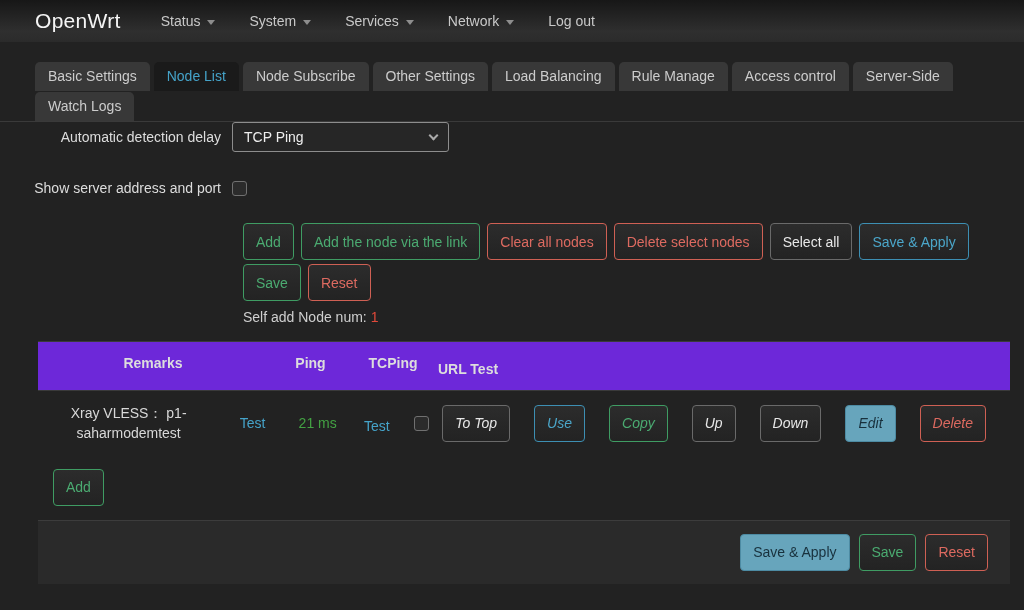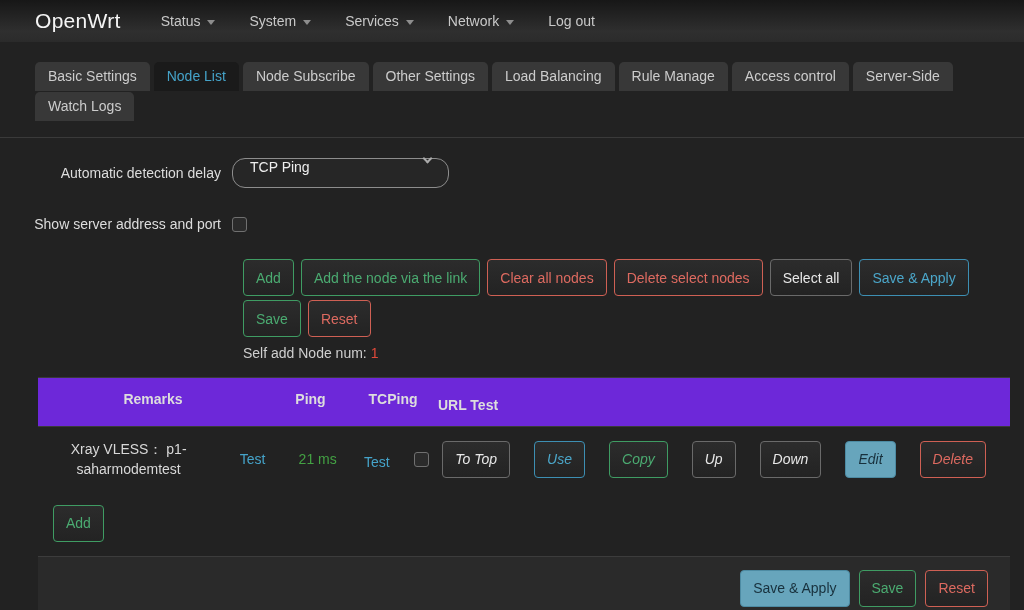--- a/index.html
+++ b/index.html
@@ -28,40 +28,40 @@
     color: #c9c9c9; font-size: 14px; margin-right: 34px;
     display: flex; align-items: center; gap: 7px; cursor: pointer;
   }
   .caret-down {
     width: 0; height: 0;
     border-left: 4px solid transparent; border-right: 4px solid transparent;
     border-top: 5px solid #8d8d8d; margin-top: 2px;
   }
 
   
-  .tabbar { padding: 20px 0 16px 35px; border-bottom: 1px solid #3a3a3a; }
+  .tabbar { padding: 20px 0 0 35px; border-bottom: 1px solid #3a3a3a; }
   .tabrow { display: flex; }
   .tab {
     background: #383838; color: #cccccc; font-size: 14px;
     padding: 6px 13px 7px 13px; border-radius: 5px 5px 0 0;
     margin-right: 4px; cursor: pointer; white-space: nowrap;
   }
   .tab.active { background: #1a1a1a; color: #45a3c9; }
   .tabrow-2 { margin-top: 1px; }
 
   
   .form-row { display: flex; align-items: center; font-size: 14px; }
-  .form-row-1 { margin-top: 20px; }
+  .form-row-1 { }
   .form-row-2 { margin-top: 28px; }
   .form-label { width: 232px; text-align: right; padding-right: 11px; color: #dddddd; }
   .select {
     width: 217px; height: 30px;
-    background: #262626; border: 1px solid #8d8d8d; border-radius: 13px;
-    display: flex; align-items: flex-start; justify-content: space-between;
-    padding: 0 17px; color: #eeeeee; cursor: pointer;
+    background: #262626; border: 1px solid #8d8d8d; border-radius: 3px;
+    display: flex; align-items: center; justify-content: space-between;
+    padding: 0 11px; color: #eeeeee; cursor: pointer;
   }
   .select-caret {
     width: 7px; height: 7px;
     border-right: 2px solid #aaaaaa; border-bottom: 2px solid #aaaaaa;
     transform: rotate(45deg); margin-top: -4px;
   }
   .checkbox {
     width: 15px; height: 15px;
     background: #2b2b2b; border: 1px solid #707070; border-radius: 3px;
     cursor: pointer;

